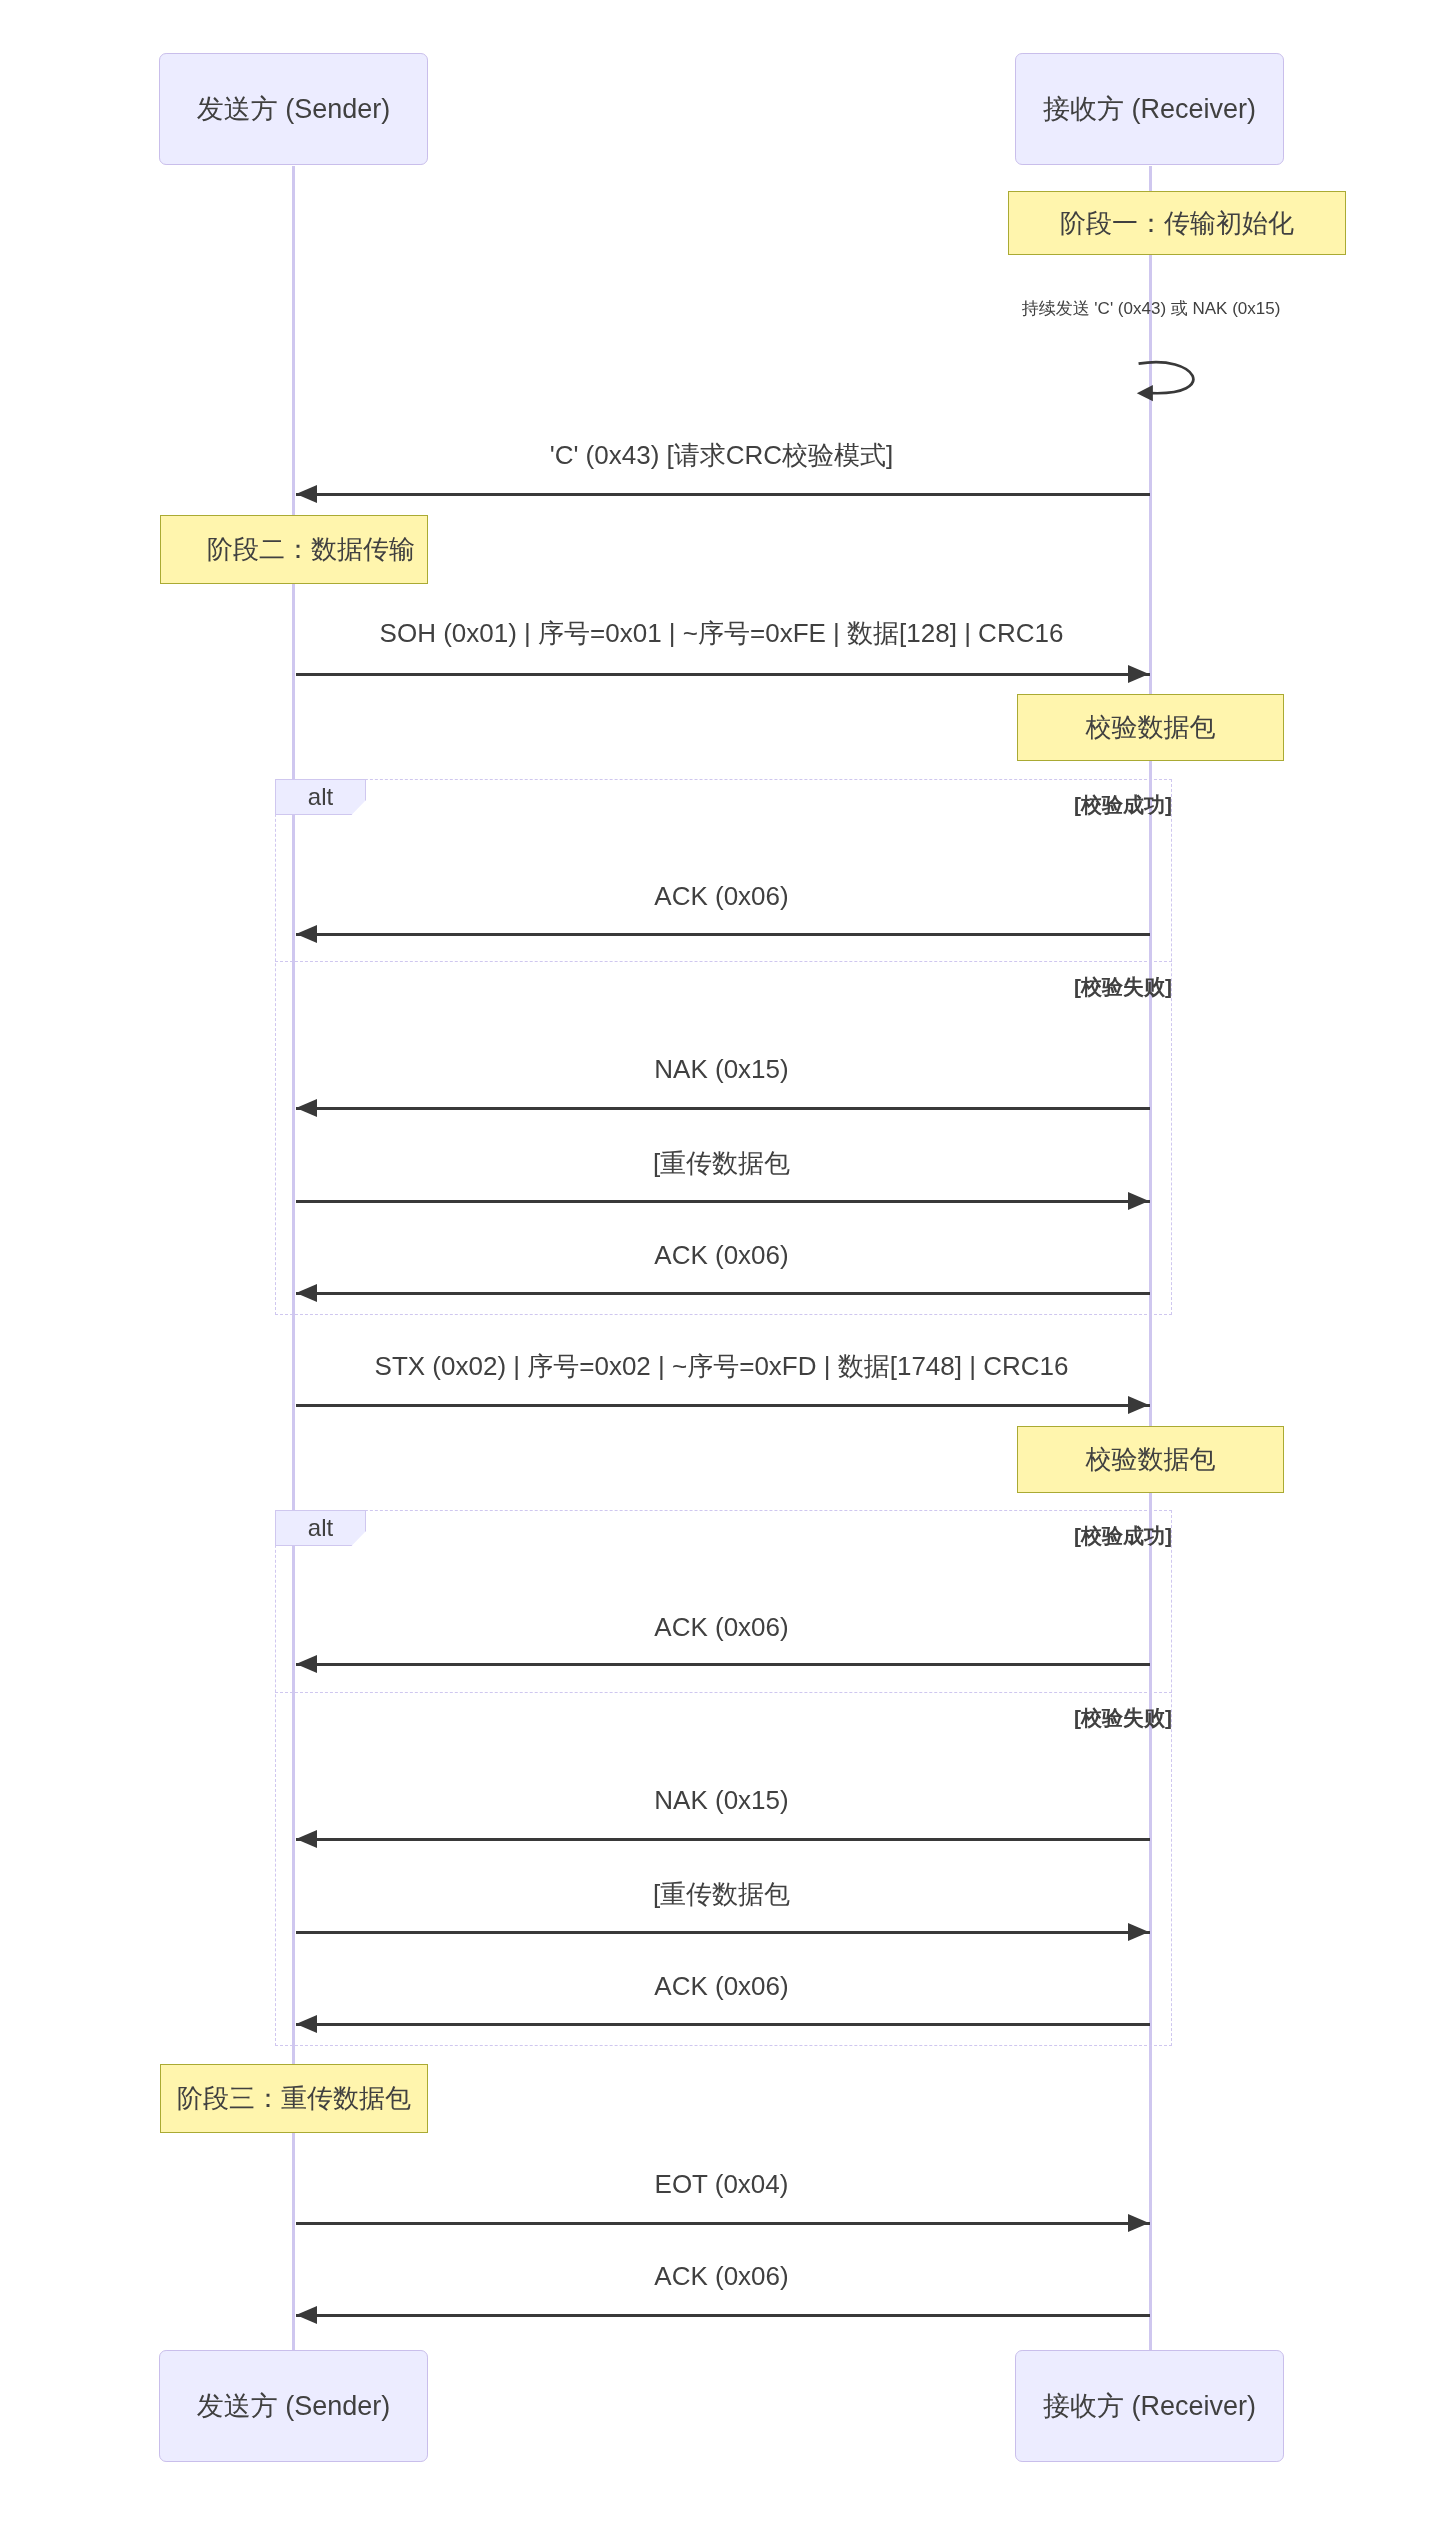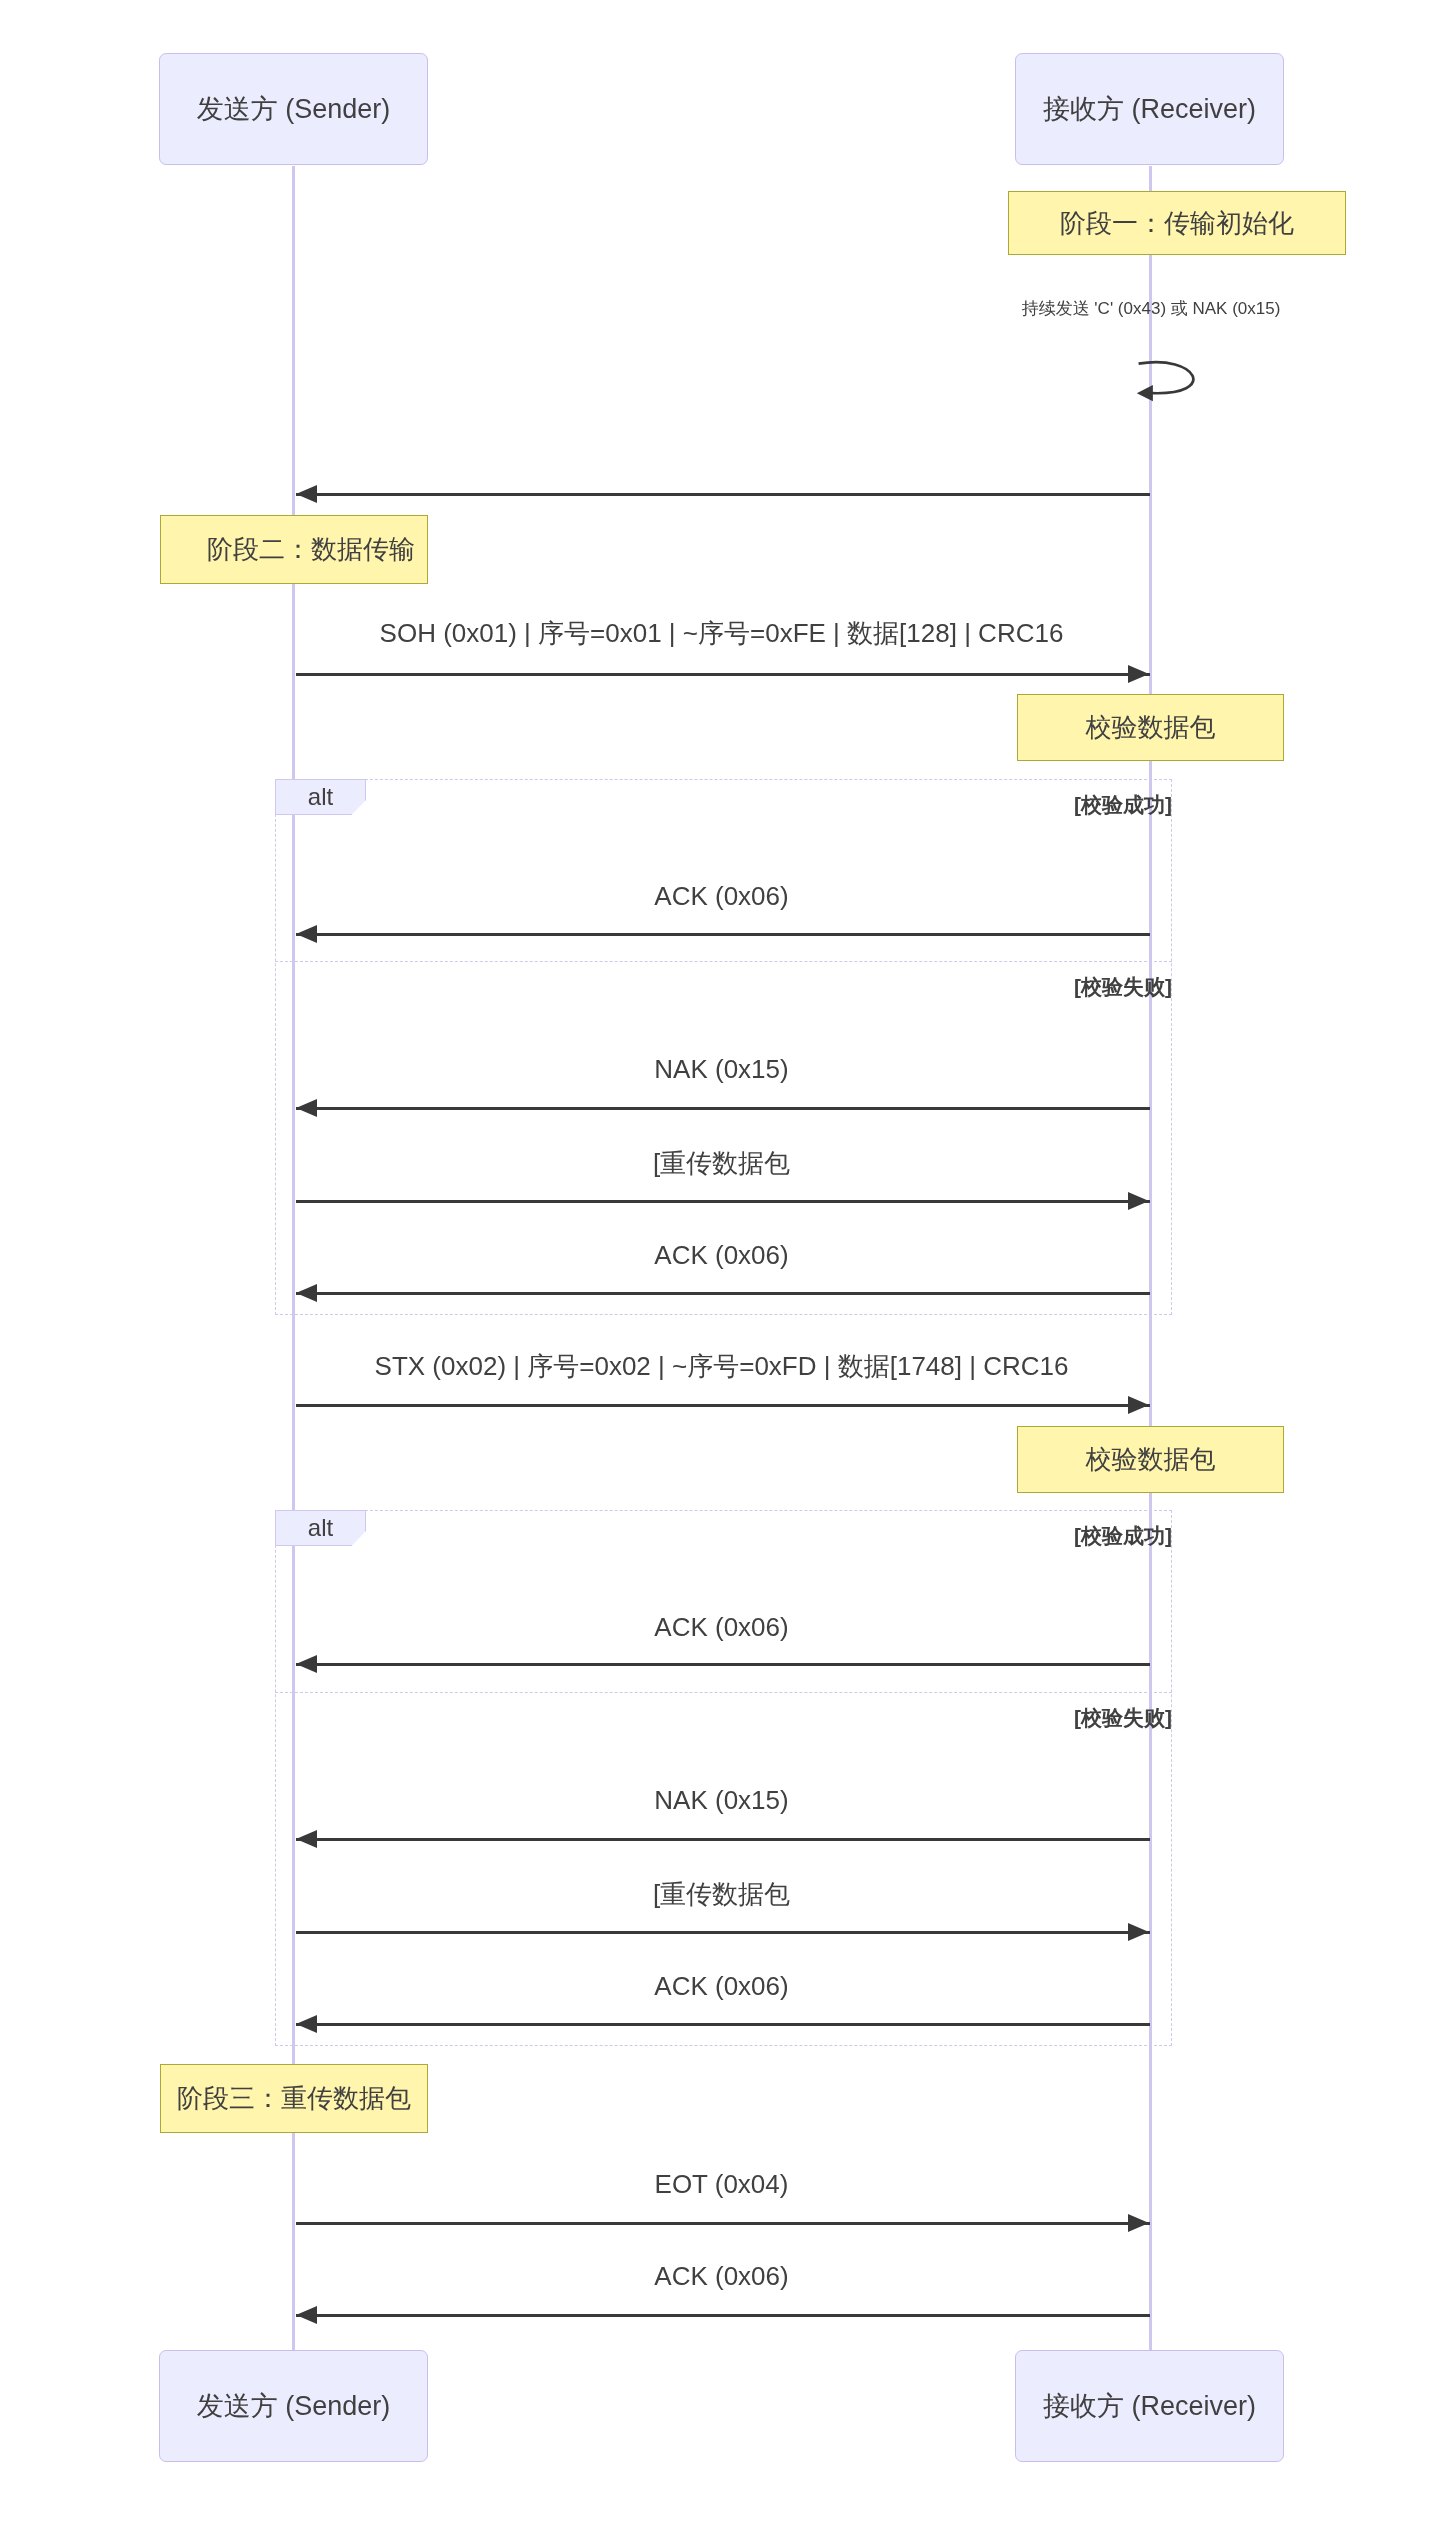--- a/index.html
+++ b/index.html
@@ -53,20 +53,21 @@
   <div class="note" style="left:972px;top:191px;width:338px;height:64px;">
     <span>阶段一：传输初始化</span>
   </div>
 
   <div class="self-text" style="top:290px;">持续发送 'C' (0x43) 或 NAK (0x15)</div>
   <svg style="position:absolute;left:1099px;top:360px;" width="93" height="43" viewBox="0 0 104 48">
     <path d="M 4 4 C 70 -7, 94 40, 18 37" fill="none" stroke="#393939" stroke-width="3"></path>
     <polygon points="20,28 2,37 20,46" fill="#393939"></polygon>
   </svg>
 
+  <div class="msg-text" style="top:437px;">'C' (0x43) [请求CRC校验模式]</div>
   <div class="arrow-line" style="top:493px;"></div>
   <div class="arrow-head head-left" style="top:485px;"></div>
 
   <div class="note" style="left:124px;top:515px;width:268px;height:69px;padding-left:34px;">
     <span>阶段二：数据传输</span>
   </div>
 
   <div class="msg-text" style="top:615px;">SOH (0x01) | 序号=0x01 | ~序号=0xFE | 数据[128] | CRC16</div>
   <div class="arrow-line" style="top:673px;"></div>
   <div class="arrow-head head-right" style="top:665px;"></div>

